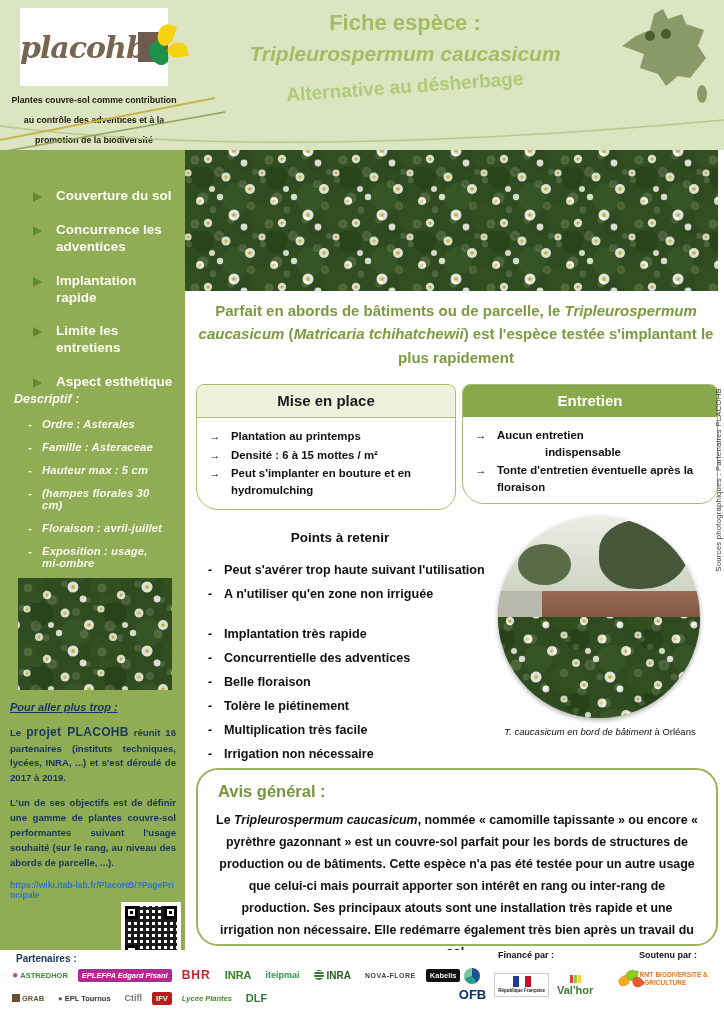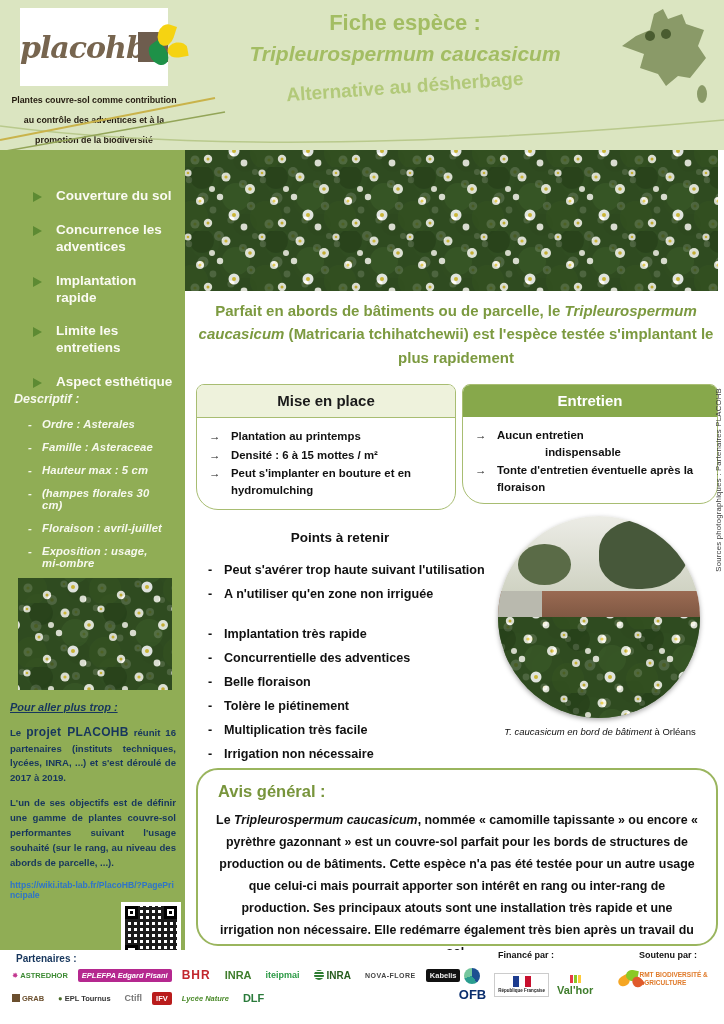--- a/index.html
+++ b/index.html
@@ -274,21 +274,21 @@
 
   <div class="main-photo">
     <svg width="533" height="141">
         <rect width="533" height="141" fill="url(#daisy)"></rect>
         <g transform="translate(31,17)">
           <rect x="-31" y="-17" width="564" height="158" fill="url(#daisy)" opacity="0.85"></rect>
         </g>
       </svg>
   </div>
 
-  <div class="intro"><span>Parfait en abords de bâtiments ou de parcelle, le </span><span style="font-style: italic;">Tripleurospermum caucasicum</span><span> (</span><span style="">Matricaria tchihatchewii</span><span>) est l'espèce testée s'implantant le plus rapidement</span></div>
+  <div class="intro"><span>Parfait en abords de bâtiments ou de parcelle, le </span><span style="font-style: italic;">Tripleurospermum caucasicum</span><span> (</span><span style="font-style: italic;">Matricaria tchihatchewii</span><span>) est l'espèce testée s'implantant le plus rapidement</span></div>
 
   <div class="cardbox box-mise">
     <div class="box-head">Mise en place</div>
     <div class="box-body">
       <div class="arrow-item"><span>Plantation au </span><span style="font-weight: 700;">printemps</span></div>
       <div class="arrow-item"><span>Densité : 6 à 15 mottes / m²</span></div>
       <div class="arrow-item"><span>Peut s'implanter en bouture et en hydromulching</span></div>
     </div>
   </div>
 
@@ -350,21 +350,21 @@
         <span class="chip c-iteipmai">iteipmai</span>
         <span class="chip c-inra">INRA</span>
         <span class="chip c-novaflore">NOVA-FLORE</span>
         <span class="chip c-kabelis">Kabelis</span>
       </div>
       <div class="logo-row">
         <span class="chip c-grab">GRAB</span>
         <span class="chip c-tournus">EPL Tournus</span>
         <span class="chip c-ctifl">Ctifl</span>
         <span class="chip c-ifv">IFV</span>
-        <span class="chip c-lyceenature">Lycée Nature</span>
+        <span class="chip c-lyceenature">Lycée Plantes</span>
         <span class="chip c-dlf">DLF</span>
       </div>
     </div>
     <div class="funders">
       <div class="funder-label">Financé par :</div>
       <div class="funder-row">
         <span class="ofb">
           <i class="ofb-circle"></i>
           <span class="ofb-text">OFB</span>
         </span>

